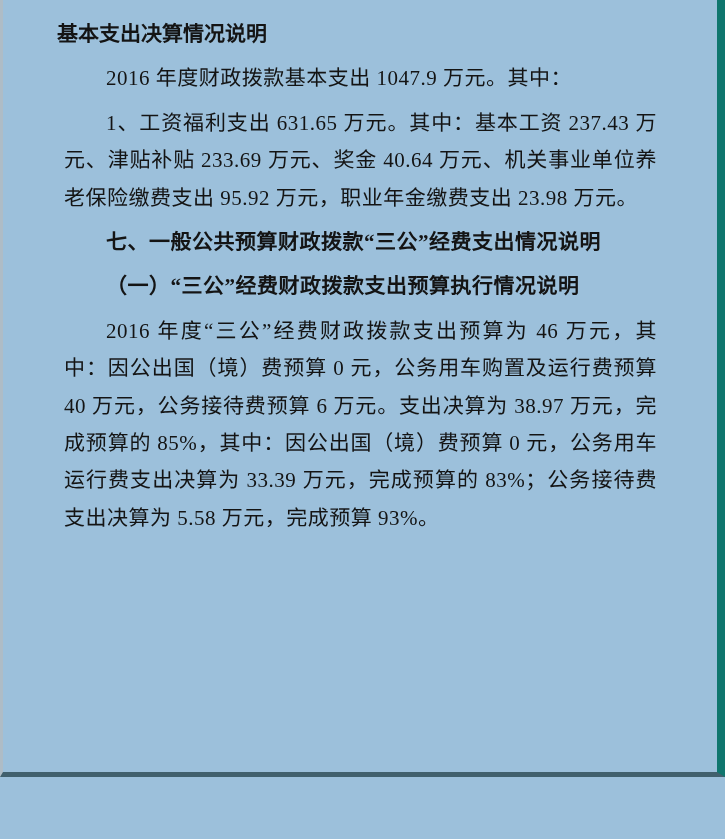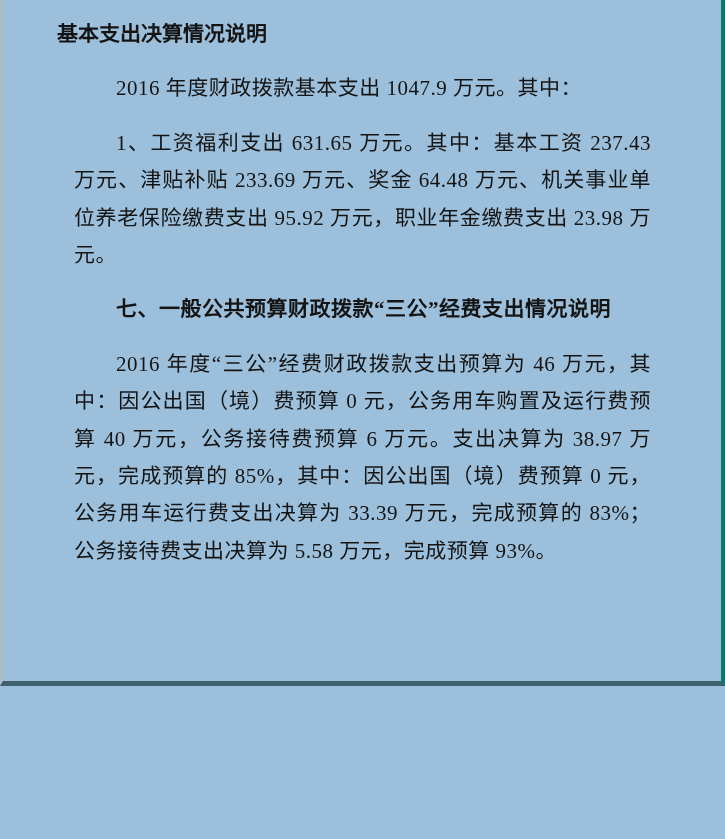--- a/index.html
+++ b/index.html
@@ -8,57 +8,58 @@
   }
   body {
     width: 725px;
     height: 839px;
     overflow: hidden;
     background: #9cc0db;
   }
   .scan-page {
     box-sizing: border-box;
     width: 725px;
-    height: 686px;
+    height: 777px;
     background: #9cc0db;
     border-left: 3px solid #aebcc6;
-    border-right: 4px solid #0f766e;
+    border-right: 8px solid #0f766e;
     border-bottom: 5px solid #41606d;
     padding: 16px 53px 0 54px;
     font-family: "Liberation Serif", "DejaVu Serif", serif;
     color: #141414;
     font-size: 21px;
     line-height: 37.4px;
   }
   .doc-title {
     margin: 0;
     font-size: 21px;
     font-weight: bold;
     text-indent: 0;
   }
   .para {
-    margin: 17px;
+    margin: 7px;
     text-indent: 2em;
     text-align: justify;
     letter-spacing: 0.5px;
   }
   .para.bold {
     font-weight: bold;
     font-family: Liberation Serif, serif;
   }
 </style>
 </head>
 <body>
 
 <div class="scan-page">
   <h1 class="doc-title">基本支出决算情况说明</h1>
 
   <p class="para">2016 年度财政拨款基本支出 1047.9 万元。其中：</p>
 
-  <p class="para">1、工资福利支出 631.65 万元。其中：基本工资 237.43 万元、津贴补贴 233.69 万元、奖金 64.48 万元、机关事业单位养老保险缴费支出 95.92 万元，职业年金缴费支出 23.98 万元。</p>
+  <p class="para">1、工资福利支出 631.65 万元。其中：基本工资 237.43 万元、津贴补贴 233.69 万元、奖金 40.64 万元、机关事业单位养老保险缴费支出 95.92 万元，职业年金缴费支出 23.98 万元。</p>
 
 
 
   <p class="para bold">七、一般公共预算财政拨款“三公”经费支出情况说明</p>
 
+  <p class="para bold">（一）“三公”经费财政拨款支出预算执行情况说明</p>
 
   <p class="para">2016 年度“三公”经费财政拨款支出预算为 46 万元，其中：因公出国（境）费预算 0 元，公务用车购置及运行费预算 40 万元，公务接待费预算 6 万元。支出决算为 38.97 万元，完成预算的 85%，其中：因公出国（境）费预算 0 元，公务用车运行费支出决算为 33.39 万元，完成预算的 83%；公务接待费支出决算为 5.58 万元，完成预算 93%。</p>
 </div>
 
 </body></html>

